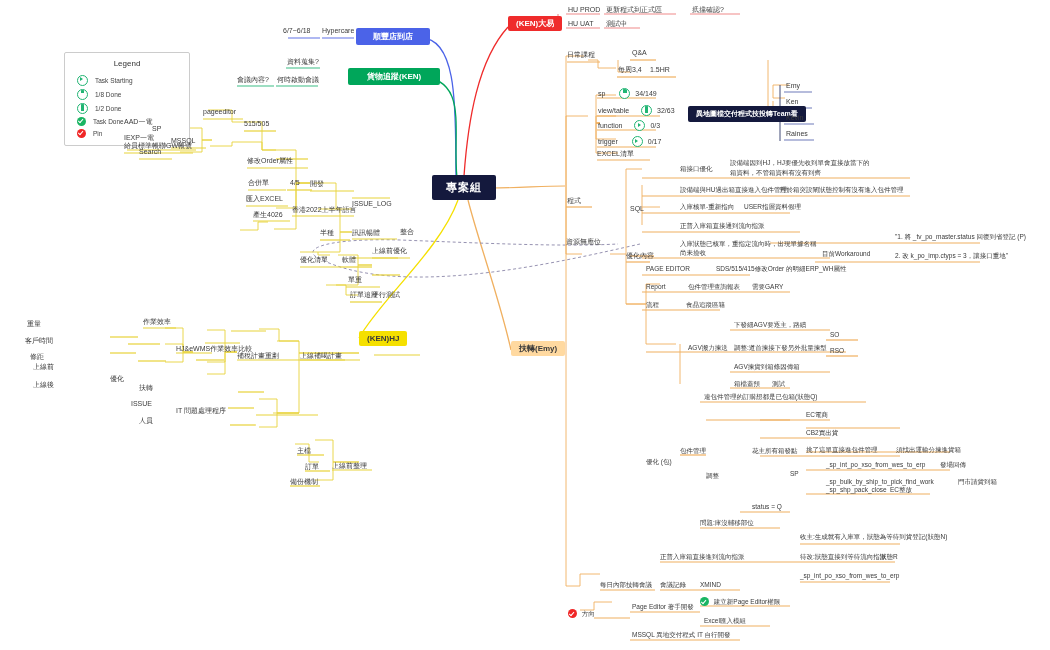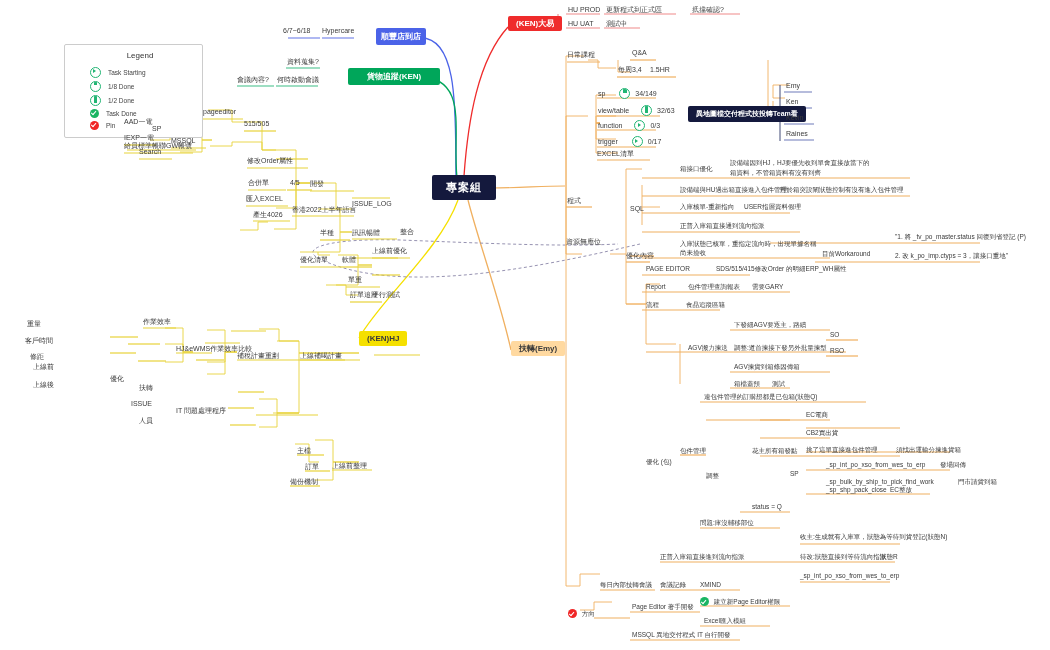--- a/index.html
+++ b/index.html
@@ -7,29 +7,29 @@
        font-family:"Liberation Sans","DejaVu Sans",sans-serif;}
   #map{position:absolute;left:0;top:0;width:1050px;height:650px;}
   svg.lines{position:absolute;left:0;top:0;width:1050px;height:650px;pointer-events:none;}
   .node{position:absolute;white-space:nowrap;line-height:1.15;}
   .t{font-size:7px;color:#3a3a3a;}
   .t2{font-size:6.5px;color:#3a3a3a;}
   
   .central{background:#14193d;color:#ffffff;font-size:11px;font-weight:bold;
            padding:6px 14px;border-radius:2px;letter-spacing:1px;}
   
-  .box-blue{background:#4b63e8;color:#ffffff;font-size:8px;font-weight:bold;padding:4px 5px;border-radius:2px;margin-left:20px;}
+  .box-blue{background:#4b63e8;color:#ffffff;font-size:8px;font-weight:bold;padding:4px 17px;border-radius:2px;}
   .box-green{background:#00a65a;color:#ffffff;font-size:8px;font-weight:bold;padding:4px 19px;border-radius:2px;}
   .box-red{background:#ef2b2b;color:#ffffff;font-size:8px;font-weight:bold;padding:3px 8px;border-radius:2px;}
   .box-yellow{background:#f5e000;color:#3a3a3a;font-size:8px;font-weight:bold;padding:3px 8px;border-radius:2px;}
   .box-orange{background:#ffd9a0;color:#3a3a3a;font-size:8px;font-weight:bold;padding:3px 8px;border-radius:2px;}
   .box-dark{background:#14193d;color:#ffffff;font-size:7px;font-weight:bold;padding:4px 8px;border-radius:2px;}
   
-  #legend{position:absolute;left:64px;top:44px;width:124px;border:1px solid #cccccc;
-          background:#ffffff;border-radius:2px;padding:4px 0 6px 13px;}
+  #legend{position:absolute;left:64px;top:52px;width:124px;border:1px solid #cccccc;
+          background:#ffffff;border-radius:2px;padding:4px 0 6px 0;}
   #legend .ltitle{text-align:center;font-size:8px;color:#333;padding:2px 0 5px 0;}
   #legend .lrow{display:flex;align-items:center;padding:1.5px 0 1.5px 12px;}
   #legend .lrow .lbl{font-size:6.5px;color:#444;margin-left:7px;}
   .ic{width:9px;height:9px;border-radius:50%;display:inline-block;position:relative;flex:0 0 auto;}
   .ic-start{border:1.4px solid #20b573;background:#fff;}
   .ic-start::after{content:"";position:absolute;left:2.4px;top:1.8px;width:0;height:0;
      border-left:3.2px solid #20b573;border-top:2.2px solid transparent;border-bottom:2.2px solid transparent;}
   .ic-18{border:1.4px solid #20b573;background:#fff;overflow:hidden;}
   .ic-18::after{content:"";position:absolute;left:3px;top:0.3px;width:3.2px;height:3.4px;background:#20b573;}
   .ic-12{border:1.4px solid #20b573;background:#fff;overflow:hidden;}

